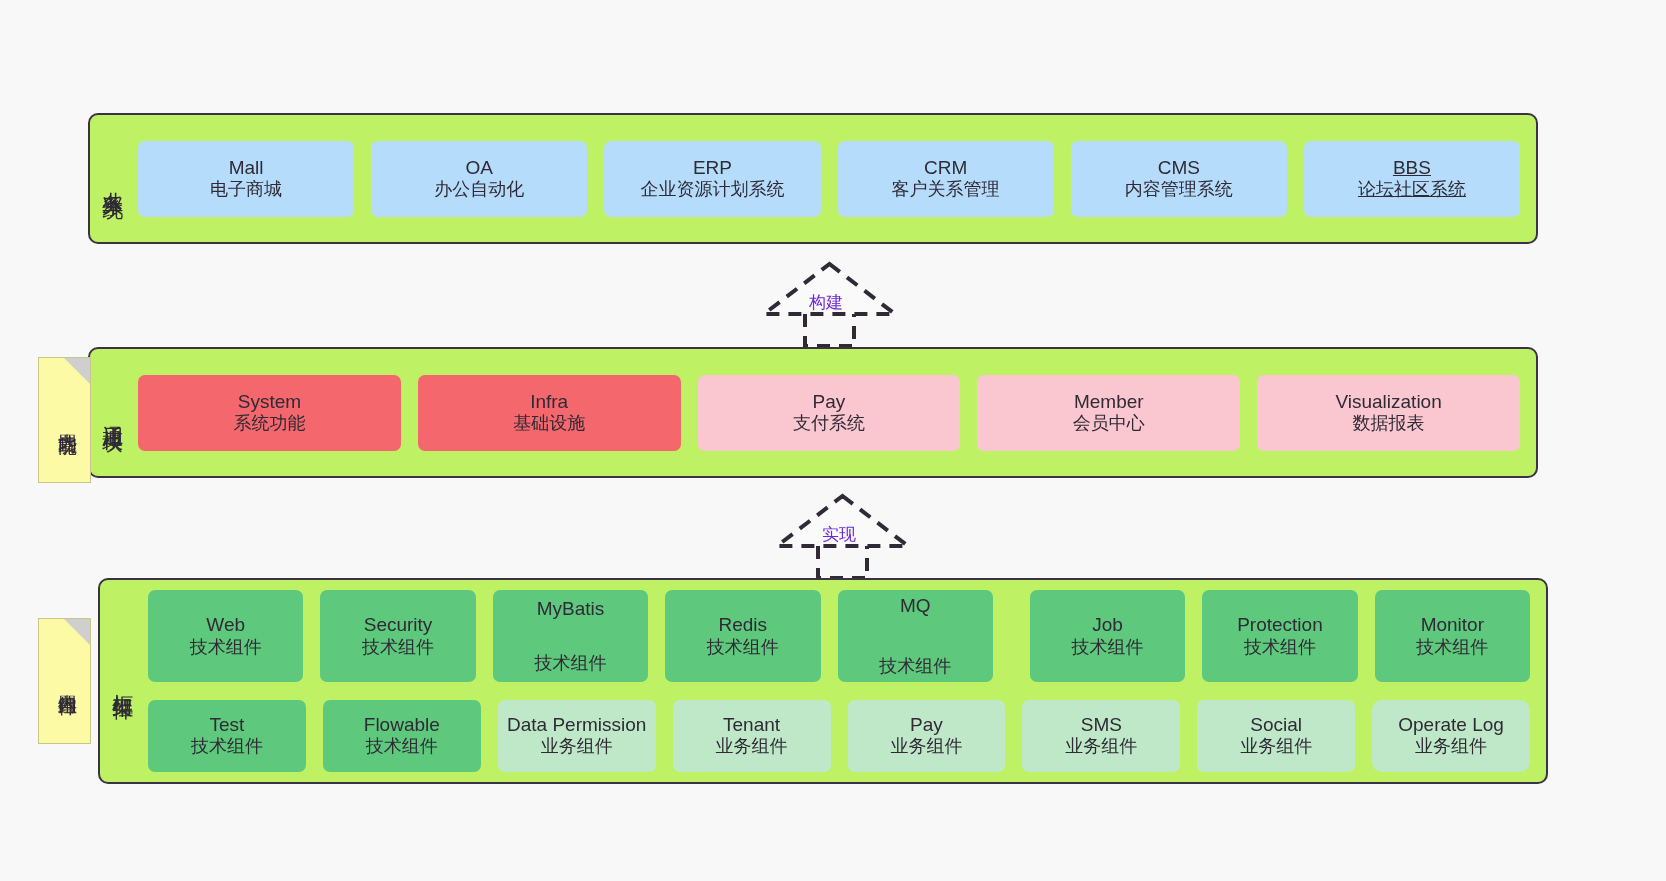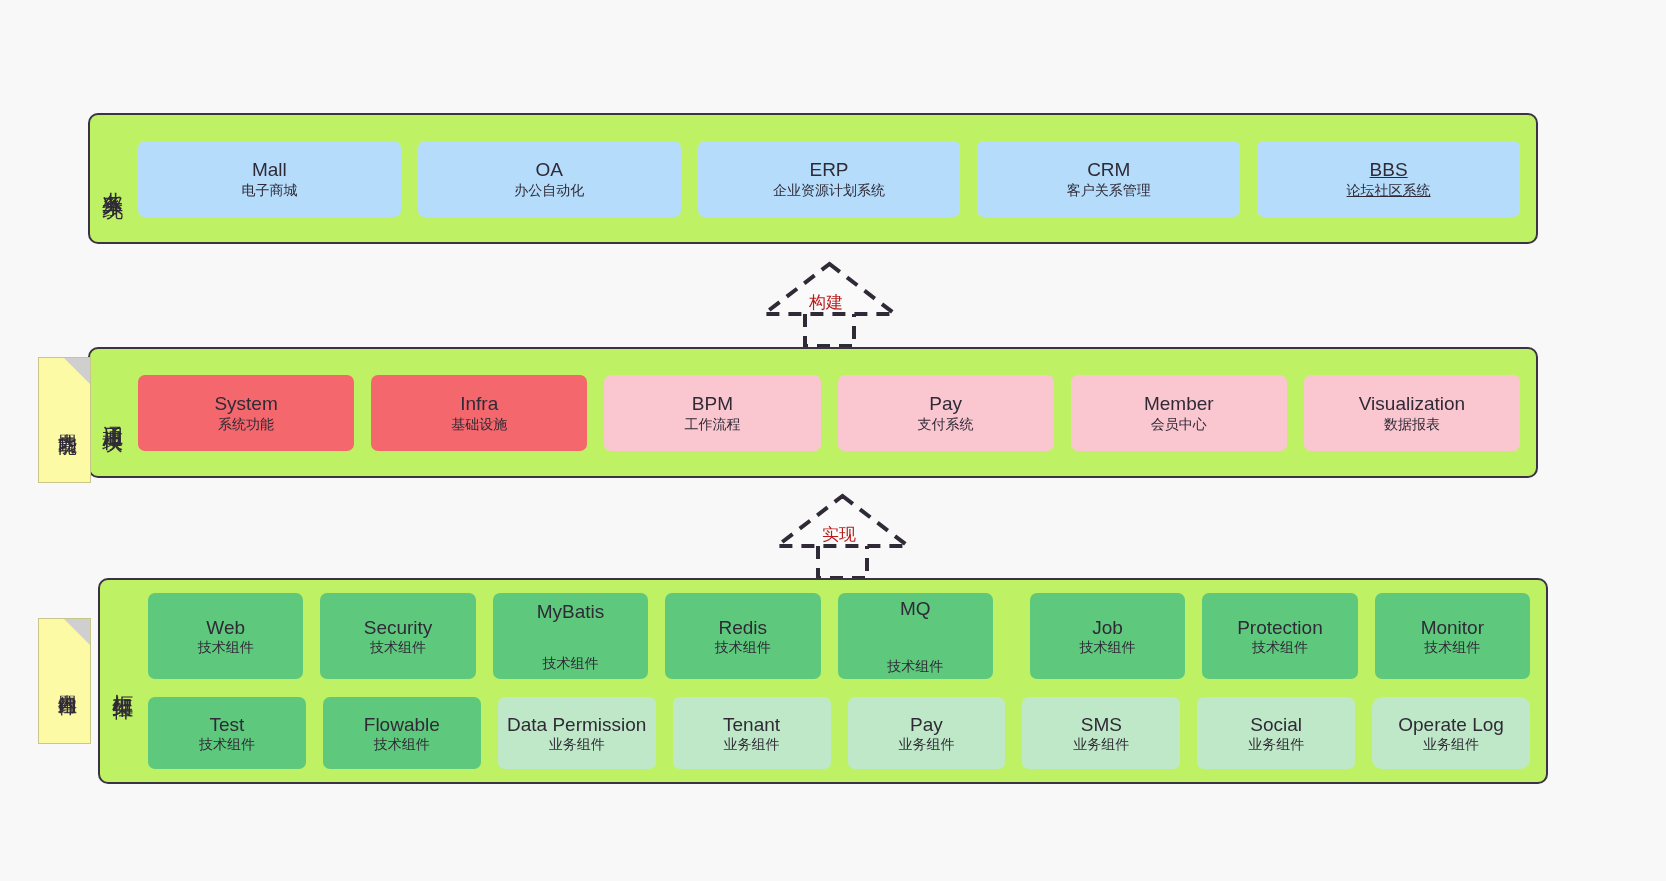--- a/index.html
+++ b/index.html
@@ -73,21 +73,21 @@
     align-items: center;
     justify-content: center;
     text-align: center;
     color: #2f2a36;
     line-height: 1.22;
     box-sizing: border-box;
     padding: 4px 6px;
     user-select: none;
   }
   .node .t1 { font-size: 19px; }
-  .node .t2 { font-size: 14px; }
+  .node .t2 { font-size: 18px; }
 
   .blue       { background: #b5ddfb; }
   .red-strong { background: #f4676c; }
   .pink-soft  { background: #fac7d0; }
   .green-strong { background: #5ec97d; }
   .green-soft   { background: #bfe8c8; }
 
   
   .sticky {
     position: absolute;
@@ -120,21 +120,21 @@
   }
 
   
   .connector {
     position: absolute;
   }
   .connector svg { display: block; }
   .connector-label {
     position: absolute;
     font-size: 17px;
-    color: #b91c1c;
+    color: #6d28d9;
     background: transparent;
     white-space: nowrap;
     user-select: none;
   }
 </style>
 </head>
 <body>
 
 <div id="canvas">
 
@@ -150,20 +150,24 @@
             <div class="t1">OA</div>
             <div class="t2">办公自动化</div>
           </div>
           <div class="node blue" style="min-height: 76px;">
             <div class="t1">ERP</div>
             <div class="t2">企业资源计划系统</div>
           </div>
           <div class="node blue" style="min-height: 76px;">
             <div class="t1">CRM</div>
             <div class="t2">客户关系管理</div>
+          </div>
+          <div class="node blue" style="min-height: 76px;">
+            <div class="t1">CMS</div>
+            <div class="t2">内容管理系统</div>
           </div>
           <div class="node blue" style="min-height: 76px; text-decoration: underline;">
             <div class="t1">BBS</div>
             <div class="t2">论坛社区系统</div>
           </div>
         </div>
     </div>
   </div>
 
   <div class="connector" style="left:757px; top:258px; width:145px; height:90px;">
@@ -182,24 +186,20 @@
       <div class="row" id="common-row">
           <div class="node red-strong" style="min-height: 76px;">
             <div class="t1">System</div>
             <div class="t2">系统功能</div>
           </div>
           <div class="node red-strong" style="min-height: 76px;">
             <div class="t1">Infra</div>
             <div class="t2">基础设施</div>
           </div>
           <div class="node pink-soft" style="min-height: 76px;">
-            <div class="t1">BPM</div>
-            <div class="t2">工作流程</div>
-          </div>
-          <div class="node pink-soft" style="min-height: 76px;">
             <div class="t1">Pay</div>
             <div class="t2">支付系统</div>
           </div>
           <div class="node pink-soft" style="min-height: 76px;">
             <div class="t1">Member</div>
             <div class="t2">会员中心</div>
           </div>
           <div class="node pink-soft" style="min-height: 76px;">
             <div class="t1">Visualization</div>
             <div class="t2">数据报表</div>

